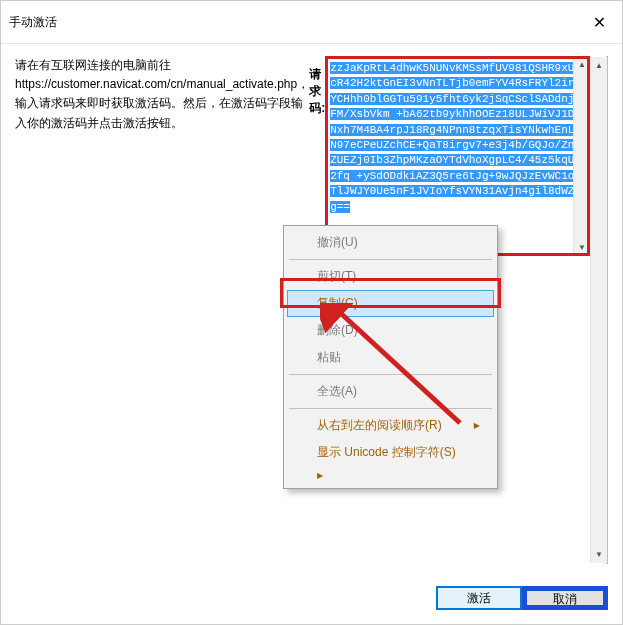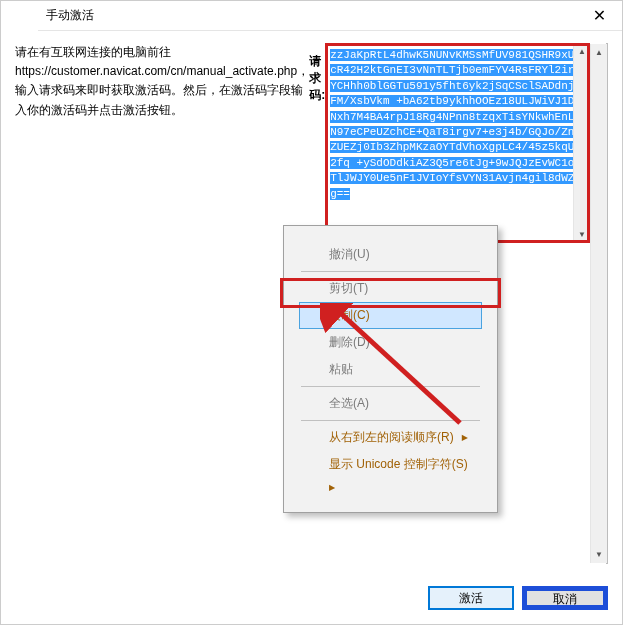--- a/index.html
+++ b/index.html
@@ -17,25 +17,24 @@
       width: 623px;
       height: 625px;
       display: flex;
       flex-direction: column;
       border: 1px solid #ccc;
     }
     .titlebar {
       display: flex;
       justify-content: space-between;
       align-items: center;
-      height: 30px;
+      height: 43px;
       padding-left: 8px;
       border-bottom: 1px solid #e5e5e5;
       background: #fff;
-      margin-left: 37px;
     }
     .titlebar-title { font-size: 12px; color: #000; }
     .close-btn {
       width: 45px; height: 30px;
       display: flex; align-items: center; justify-content: center;
       font-size: 16px; color: #000;
       cursor: pointer;
     }
     .content { padding: 12px 14px 0 14px; flex: 1; display: flex; flex-direction: row; }
     .instructions { color: #000; line-height: 1.6; margin-bottom: 20px; }
@@ -59,21 +58,20 @@
     .activate-box {
       border: 1px solid #bcbcbc;
       background: #fff;
       flex: 1;
       margin-bottom: 12px;
       min-height: 160px;
     }
     .buttons {
       display: flex;
       justify-content: flex-end;
-      gap: 8px;
       padding: 10px 14px 14px 0;
       border-top: 0;
     }
     .btn {
       min-width: 86px;
       height: 24px;
       border: 5px solid #1d4ed8;
       background: #e1e1e1;
       font-size: 12px;
       cursor: pointer;
@@ -92,21 +90,21 @@
       display: flex; align-items: center; justify-content: center;
       font-size: 8px; color: #555;
     }
     .contextmenu {
       position: absolute;
       left: 283px; top: 225px;
       width: 215px;
       background: #f2f2f2;
       border: 1px solid #a0a0a0;
       box-shadow: 4px 4px 6px rgba(0,0,0,0.25);
-      padding: 15px;
+      padding: 3px;
       z-index: 50;
     }
     .cm-item {
       padding: 5px 14px 5px 30px;
       font-size: 12px;
       color: #7a7a7a;
       display: flex;
       justify-content: space-between;
       align-items: center;
     }

